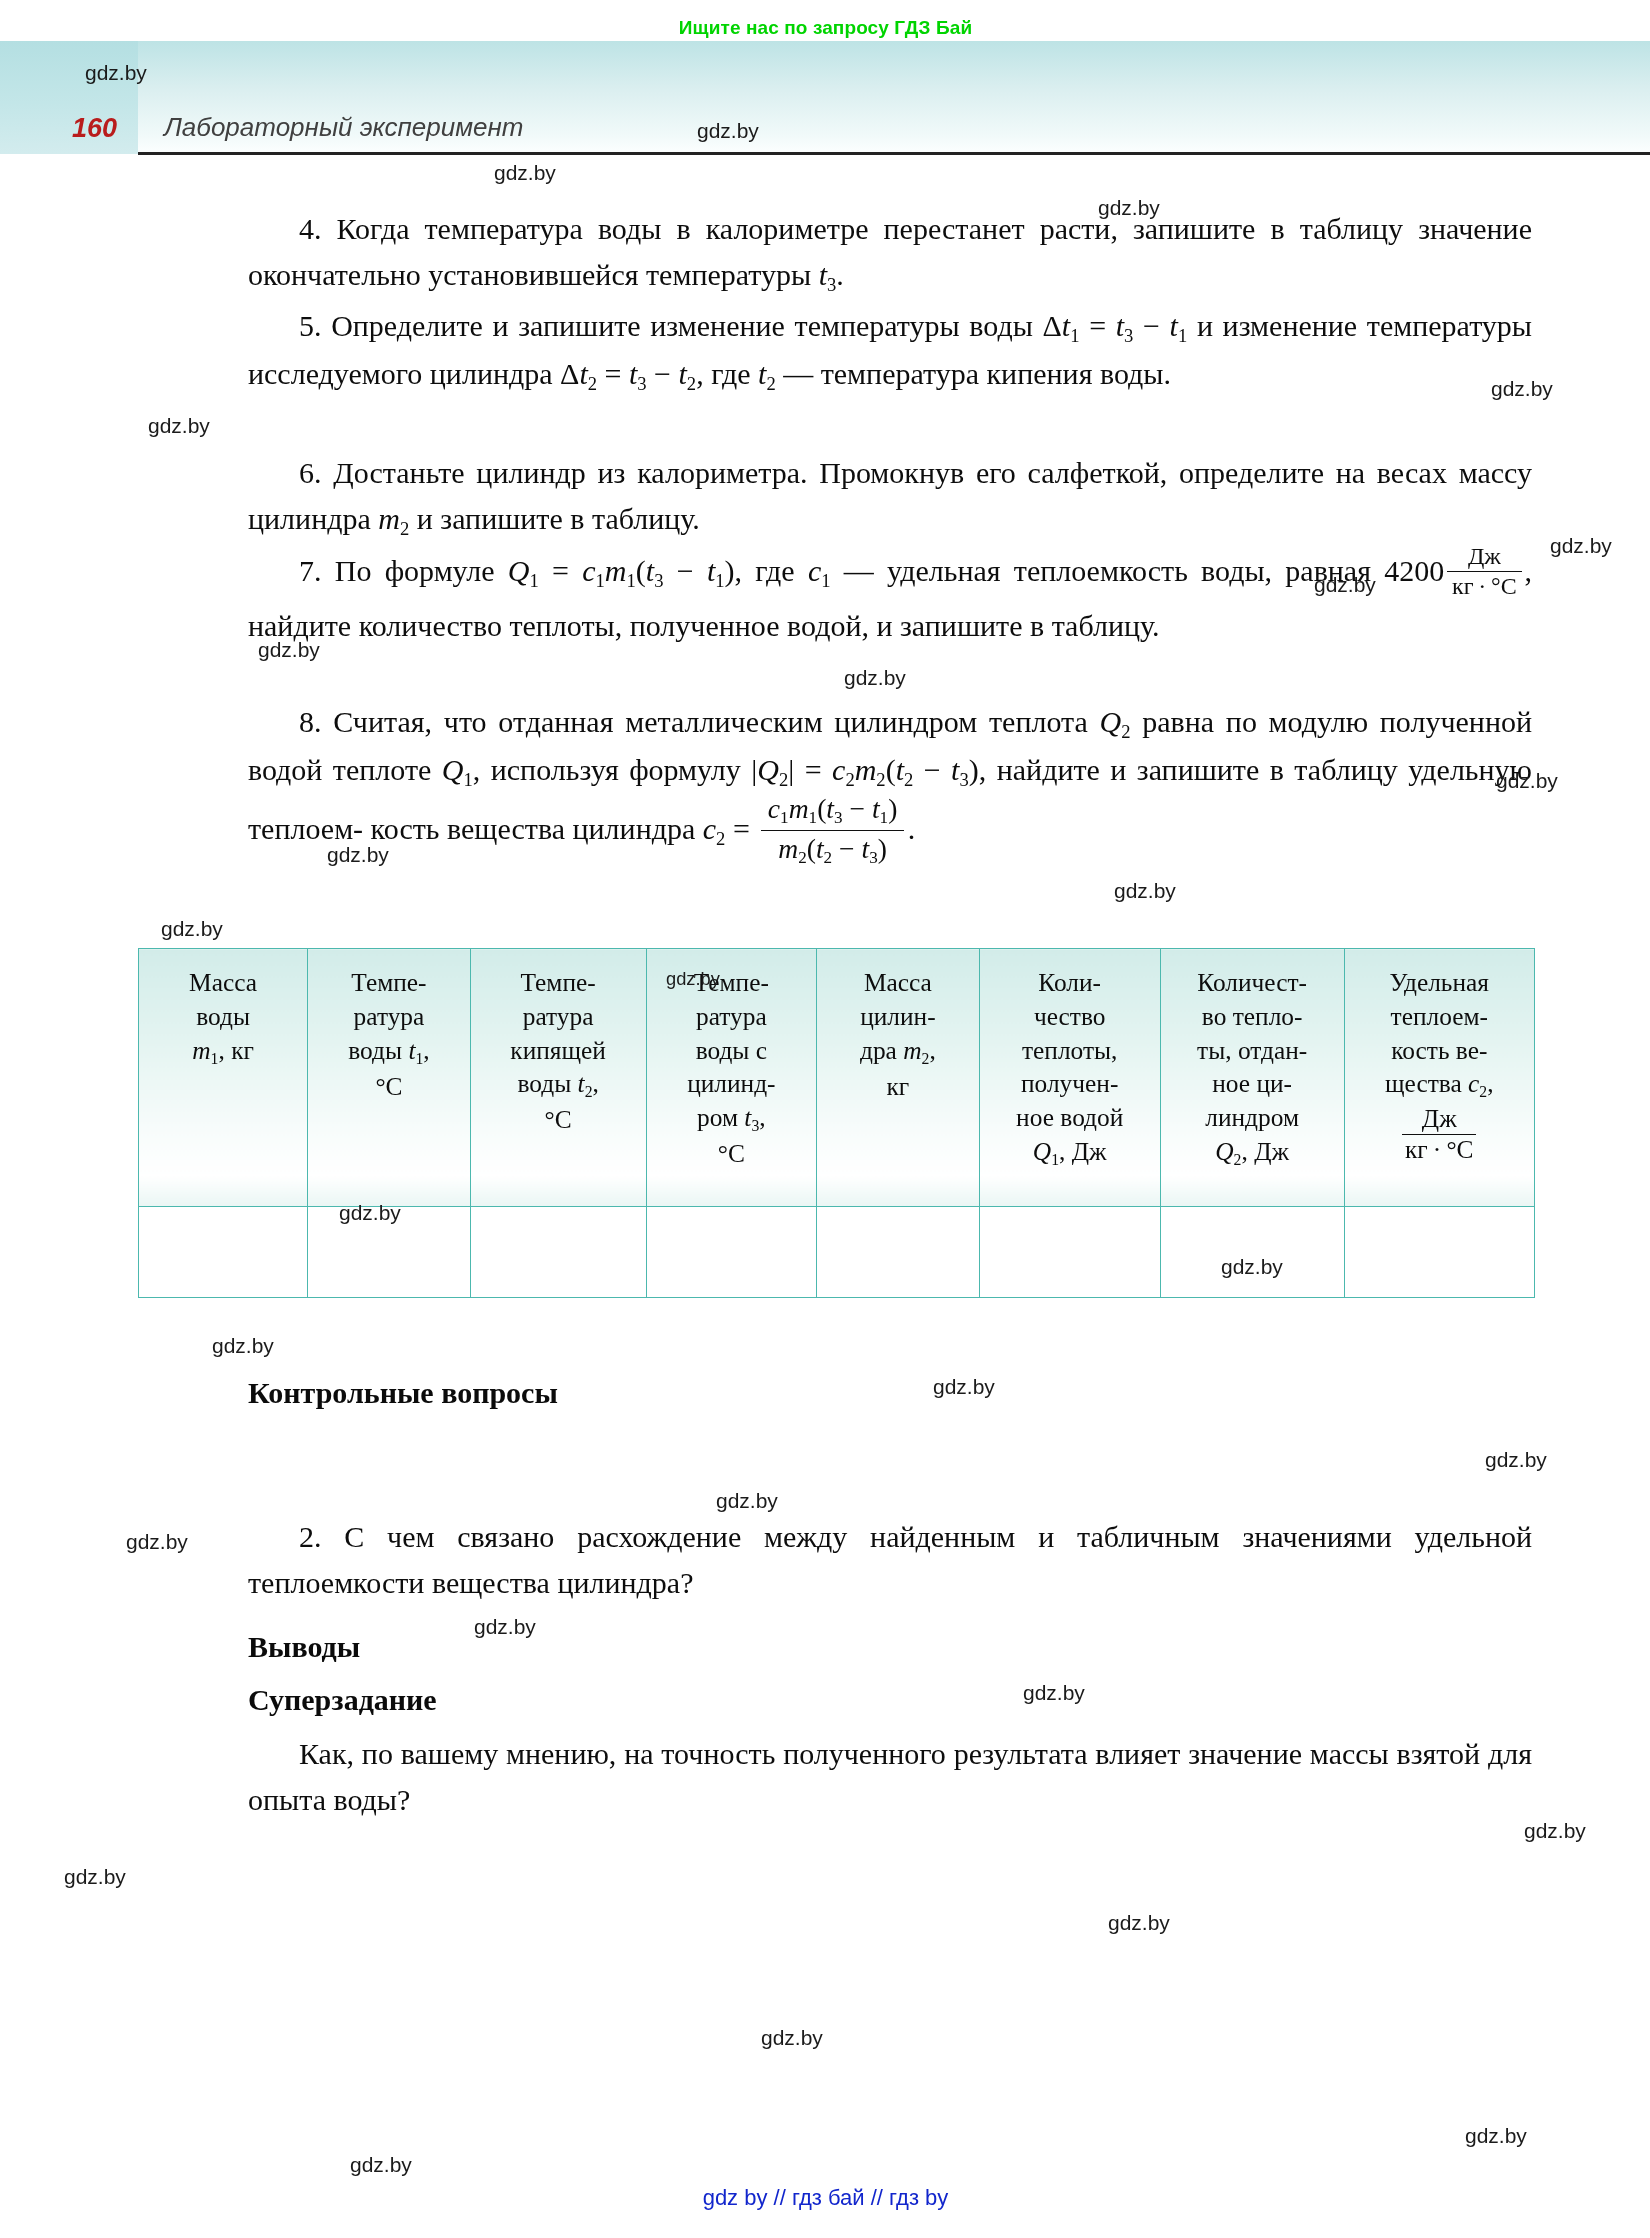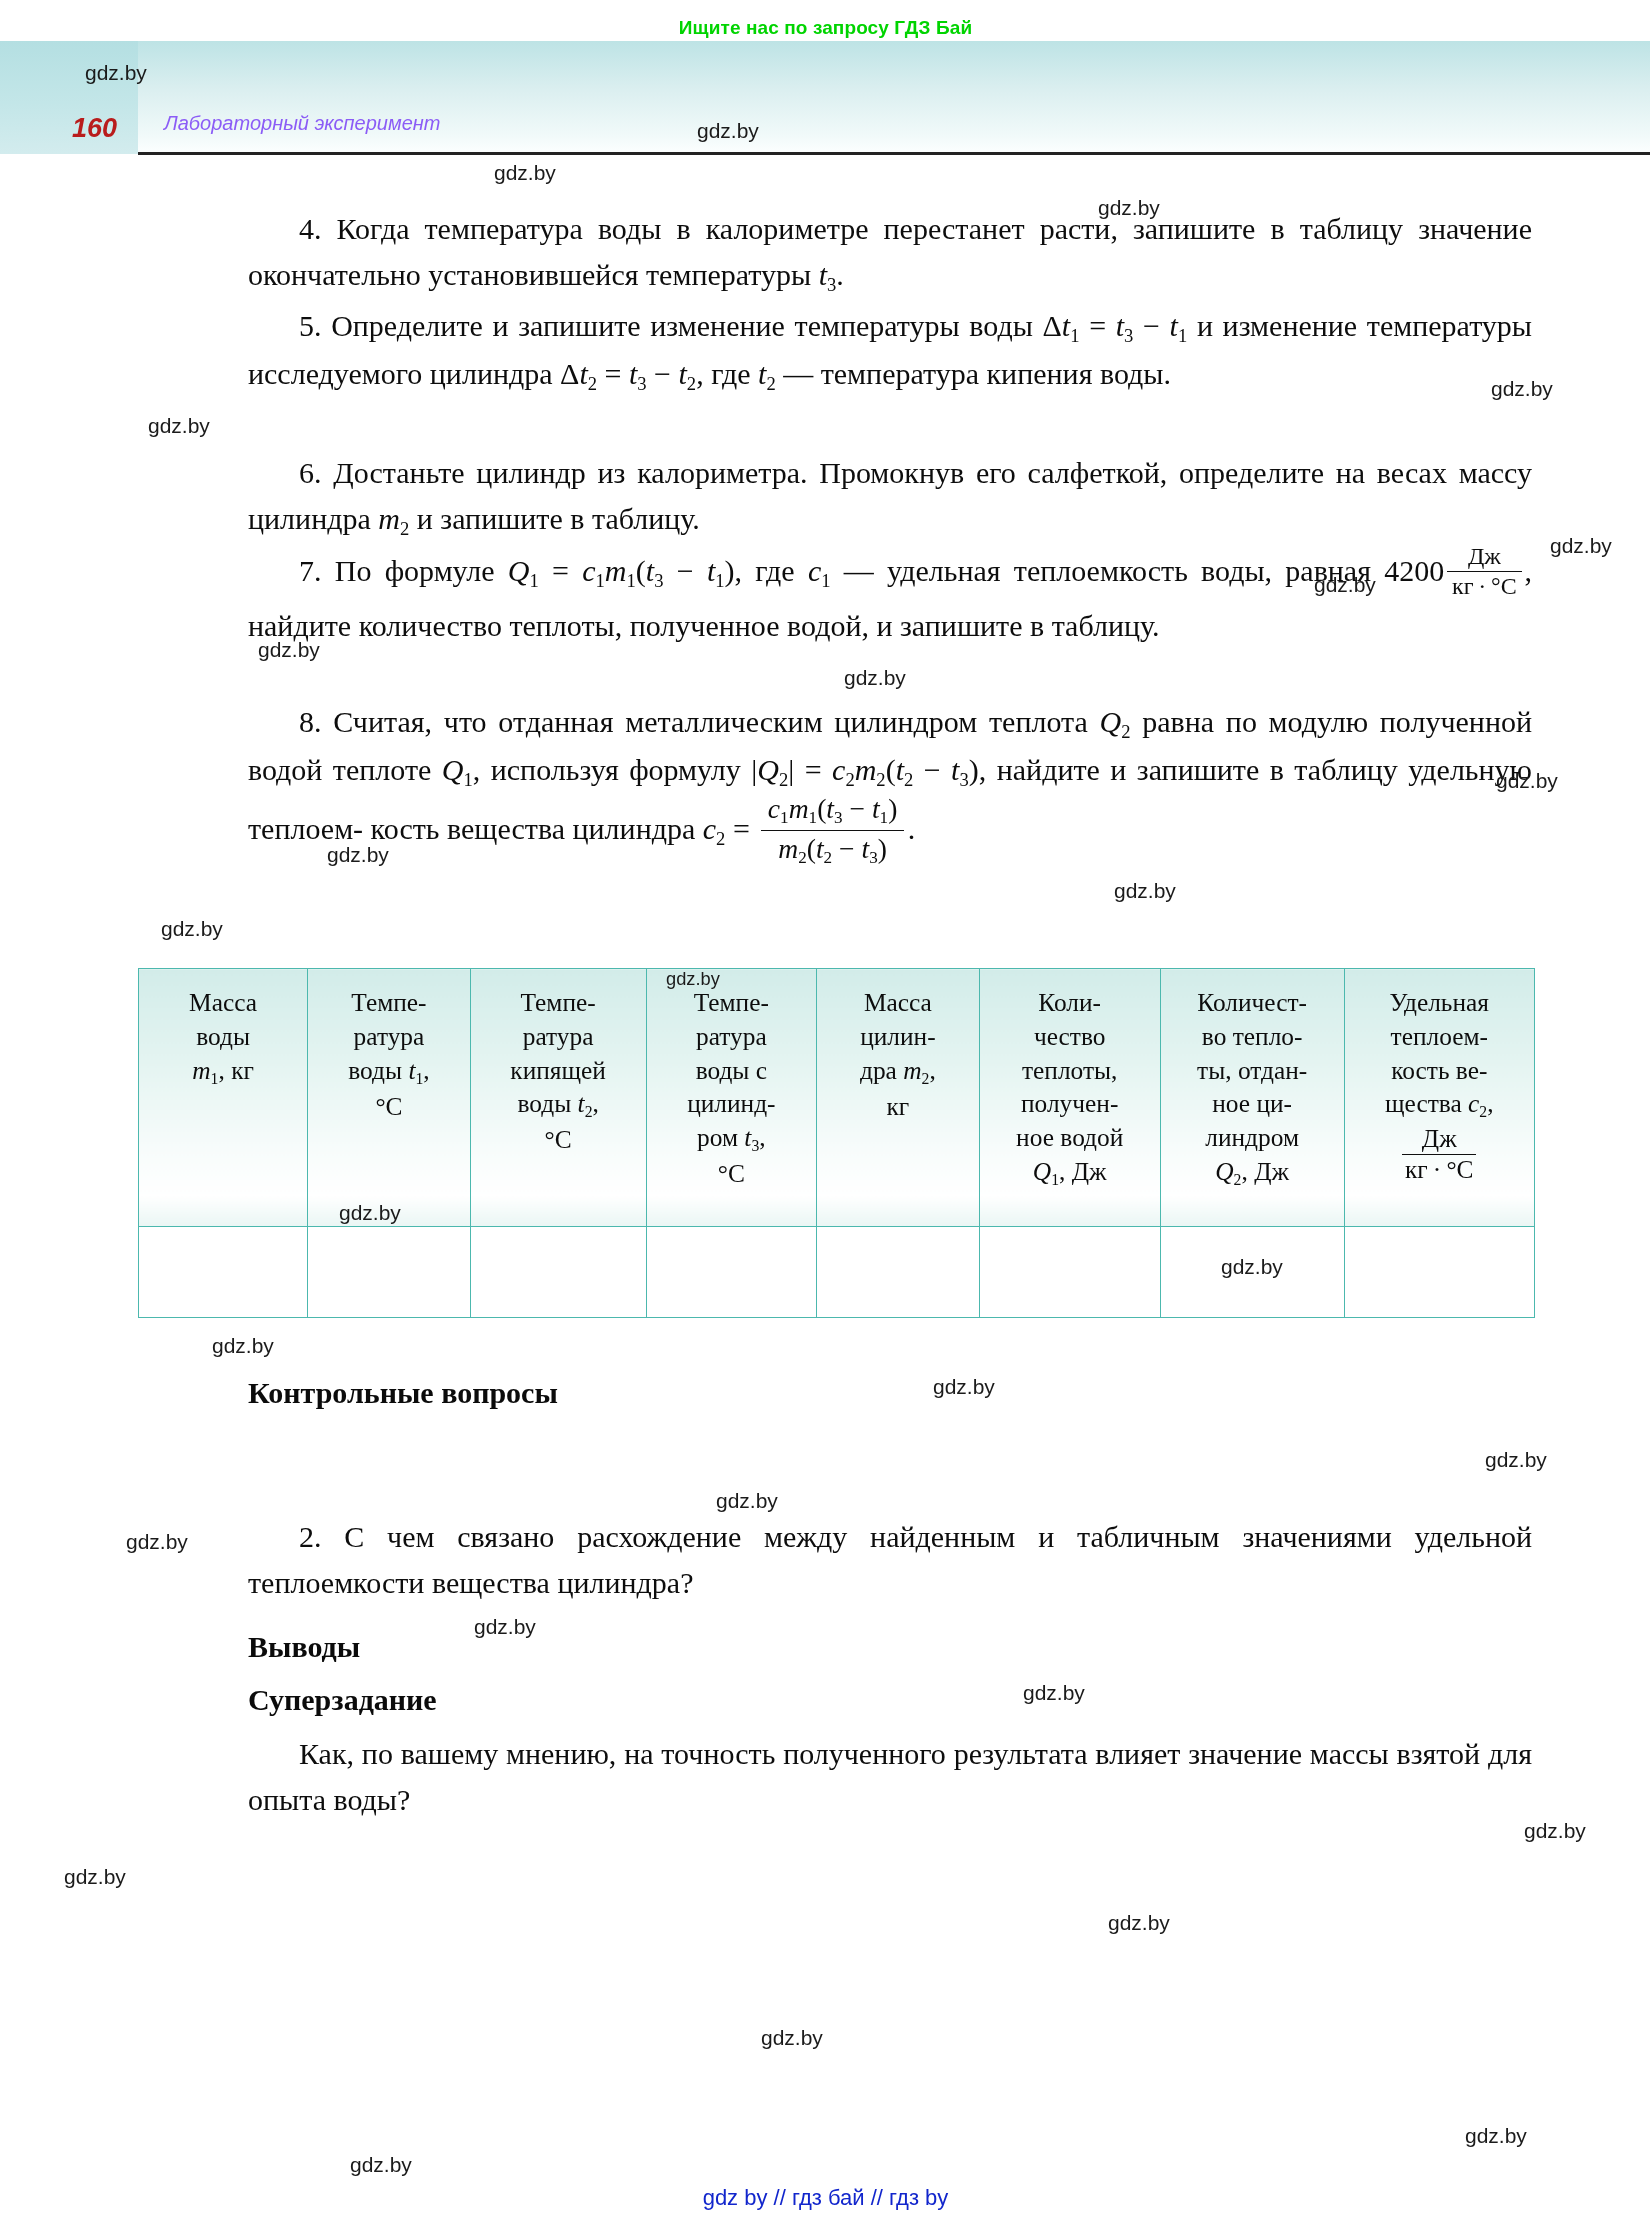--- a/index.html
+++ b/index.html
@@ -44,21 +44,21 @@
   }
   .header-pagenum{
     position:absolute;left:72px;top:113px;
     font-family:"Liberation Sans","DejaVu Sans",sans-serif;
     font-style:italic;font-weight:bold;font-size:27px;color:#b91c1c;
     z-index:9;
   }
   .header-title{
     position:absolute;left:164px;top:112px;
     font-family:"Liberation Sans","DejaVu Sans",sans-serif;
-    font-style:italic;font-size:20px;color:#8b5cf6;
+    font-style:italic;font-size:26px;color:#404040;
     z-index:9;white-space:nowrap;
   }
 
   
   .content{
     position:absolute;left:0;top:0;width:1651px;height:2239px;z-index:10;
   }
   .para{
     position:absolute;
     left:248px;width:1284px;
@@ -84,21 +84,21 @@
   .bigfrac{
     display:inline-block;vertical-align:middle;
     text-align:center;line-height:1.18;
     font-size:0.92em;margin:0 3.5px;position:relative;top:-0.05em;
   }
   .bigfrac .num{display:block;padding:0 7px 1.4px 7px;}
   .bigfrac .den{display:block;border-top:1.8px solid #101010;padding:2.1px 7px 0 7px;}
 
   
   .exp-table{
-    position:absolute;left:138px;top:968px;
+    position:absolute;left:138px;top:948px;
     width:1397px;
     border-collapse:collapse;
     table-layout:fixed;
     z-index:12;
     background:#c4b5fd;
   }
   .exp-table td{
     border:1.8px solid #4cb8ae;
     vertical-align:top;
     text-align:center;

